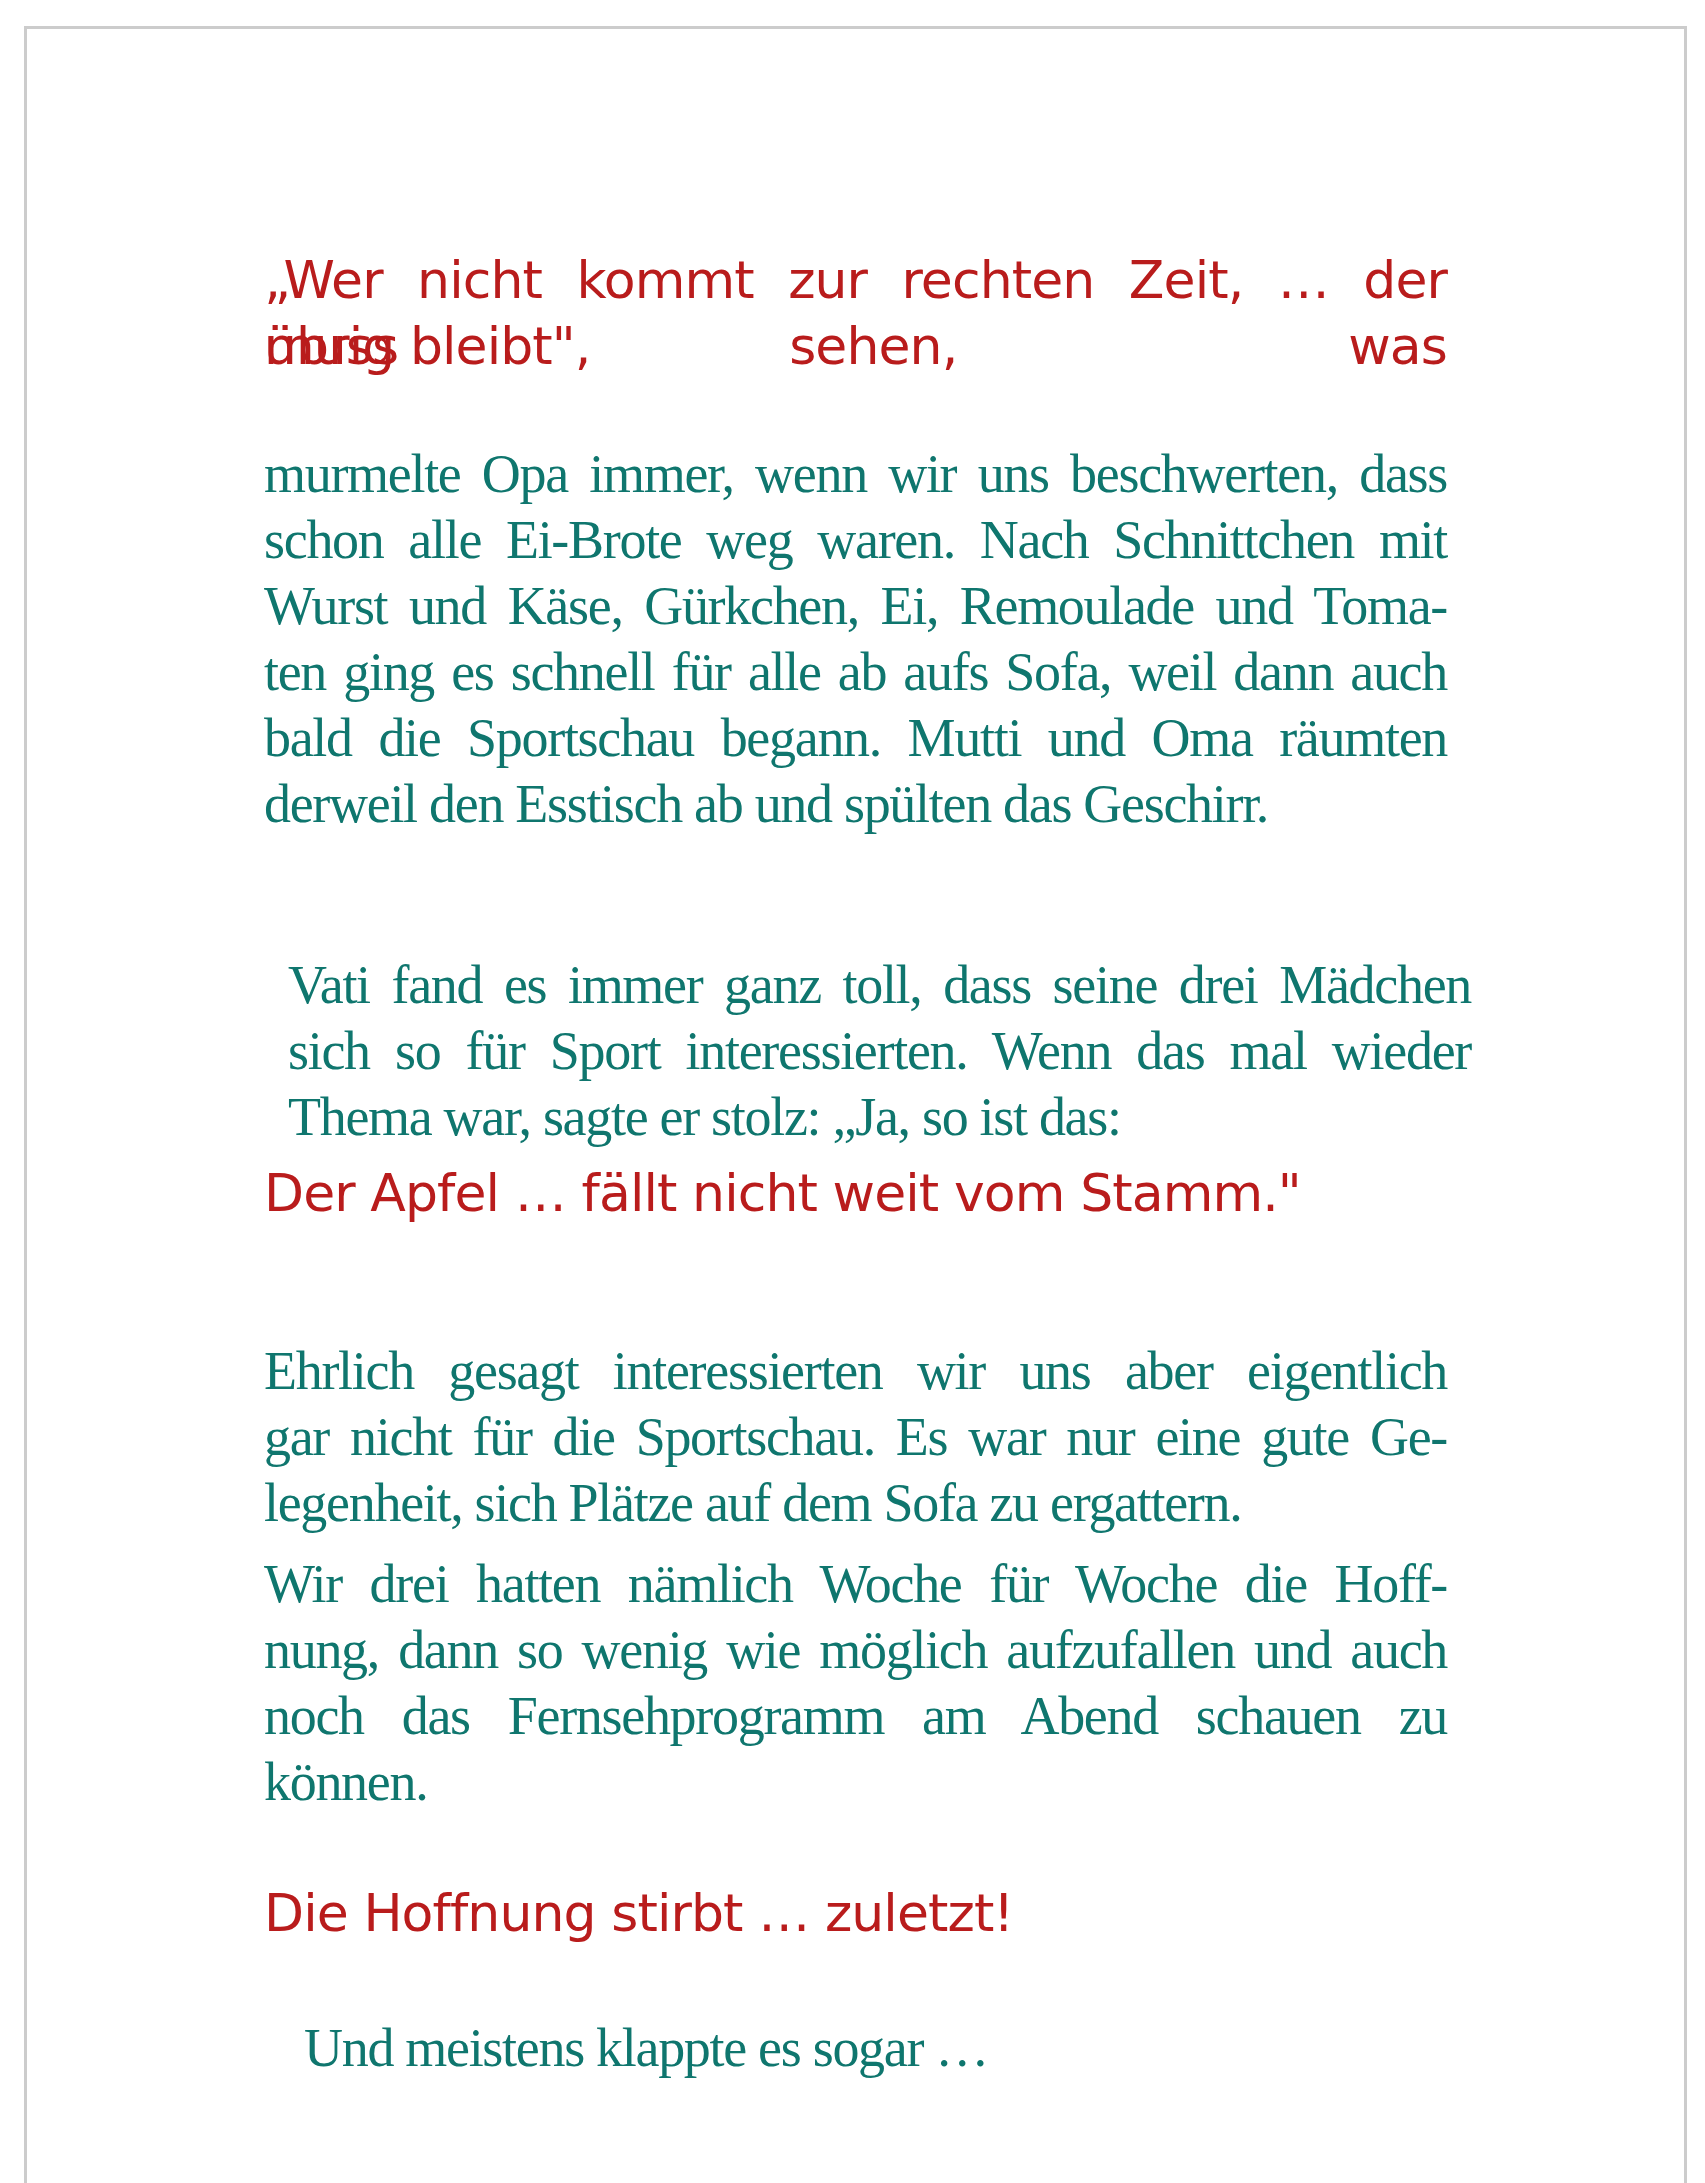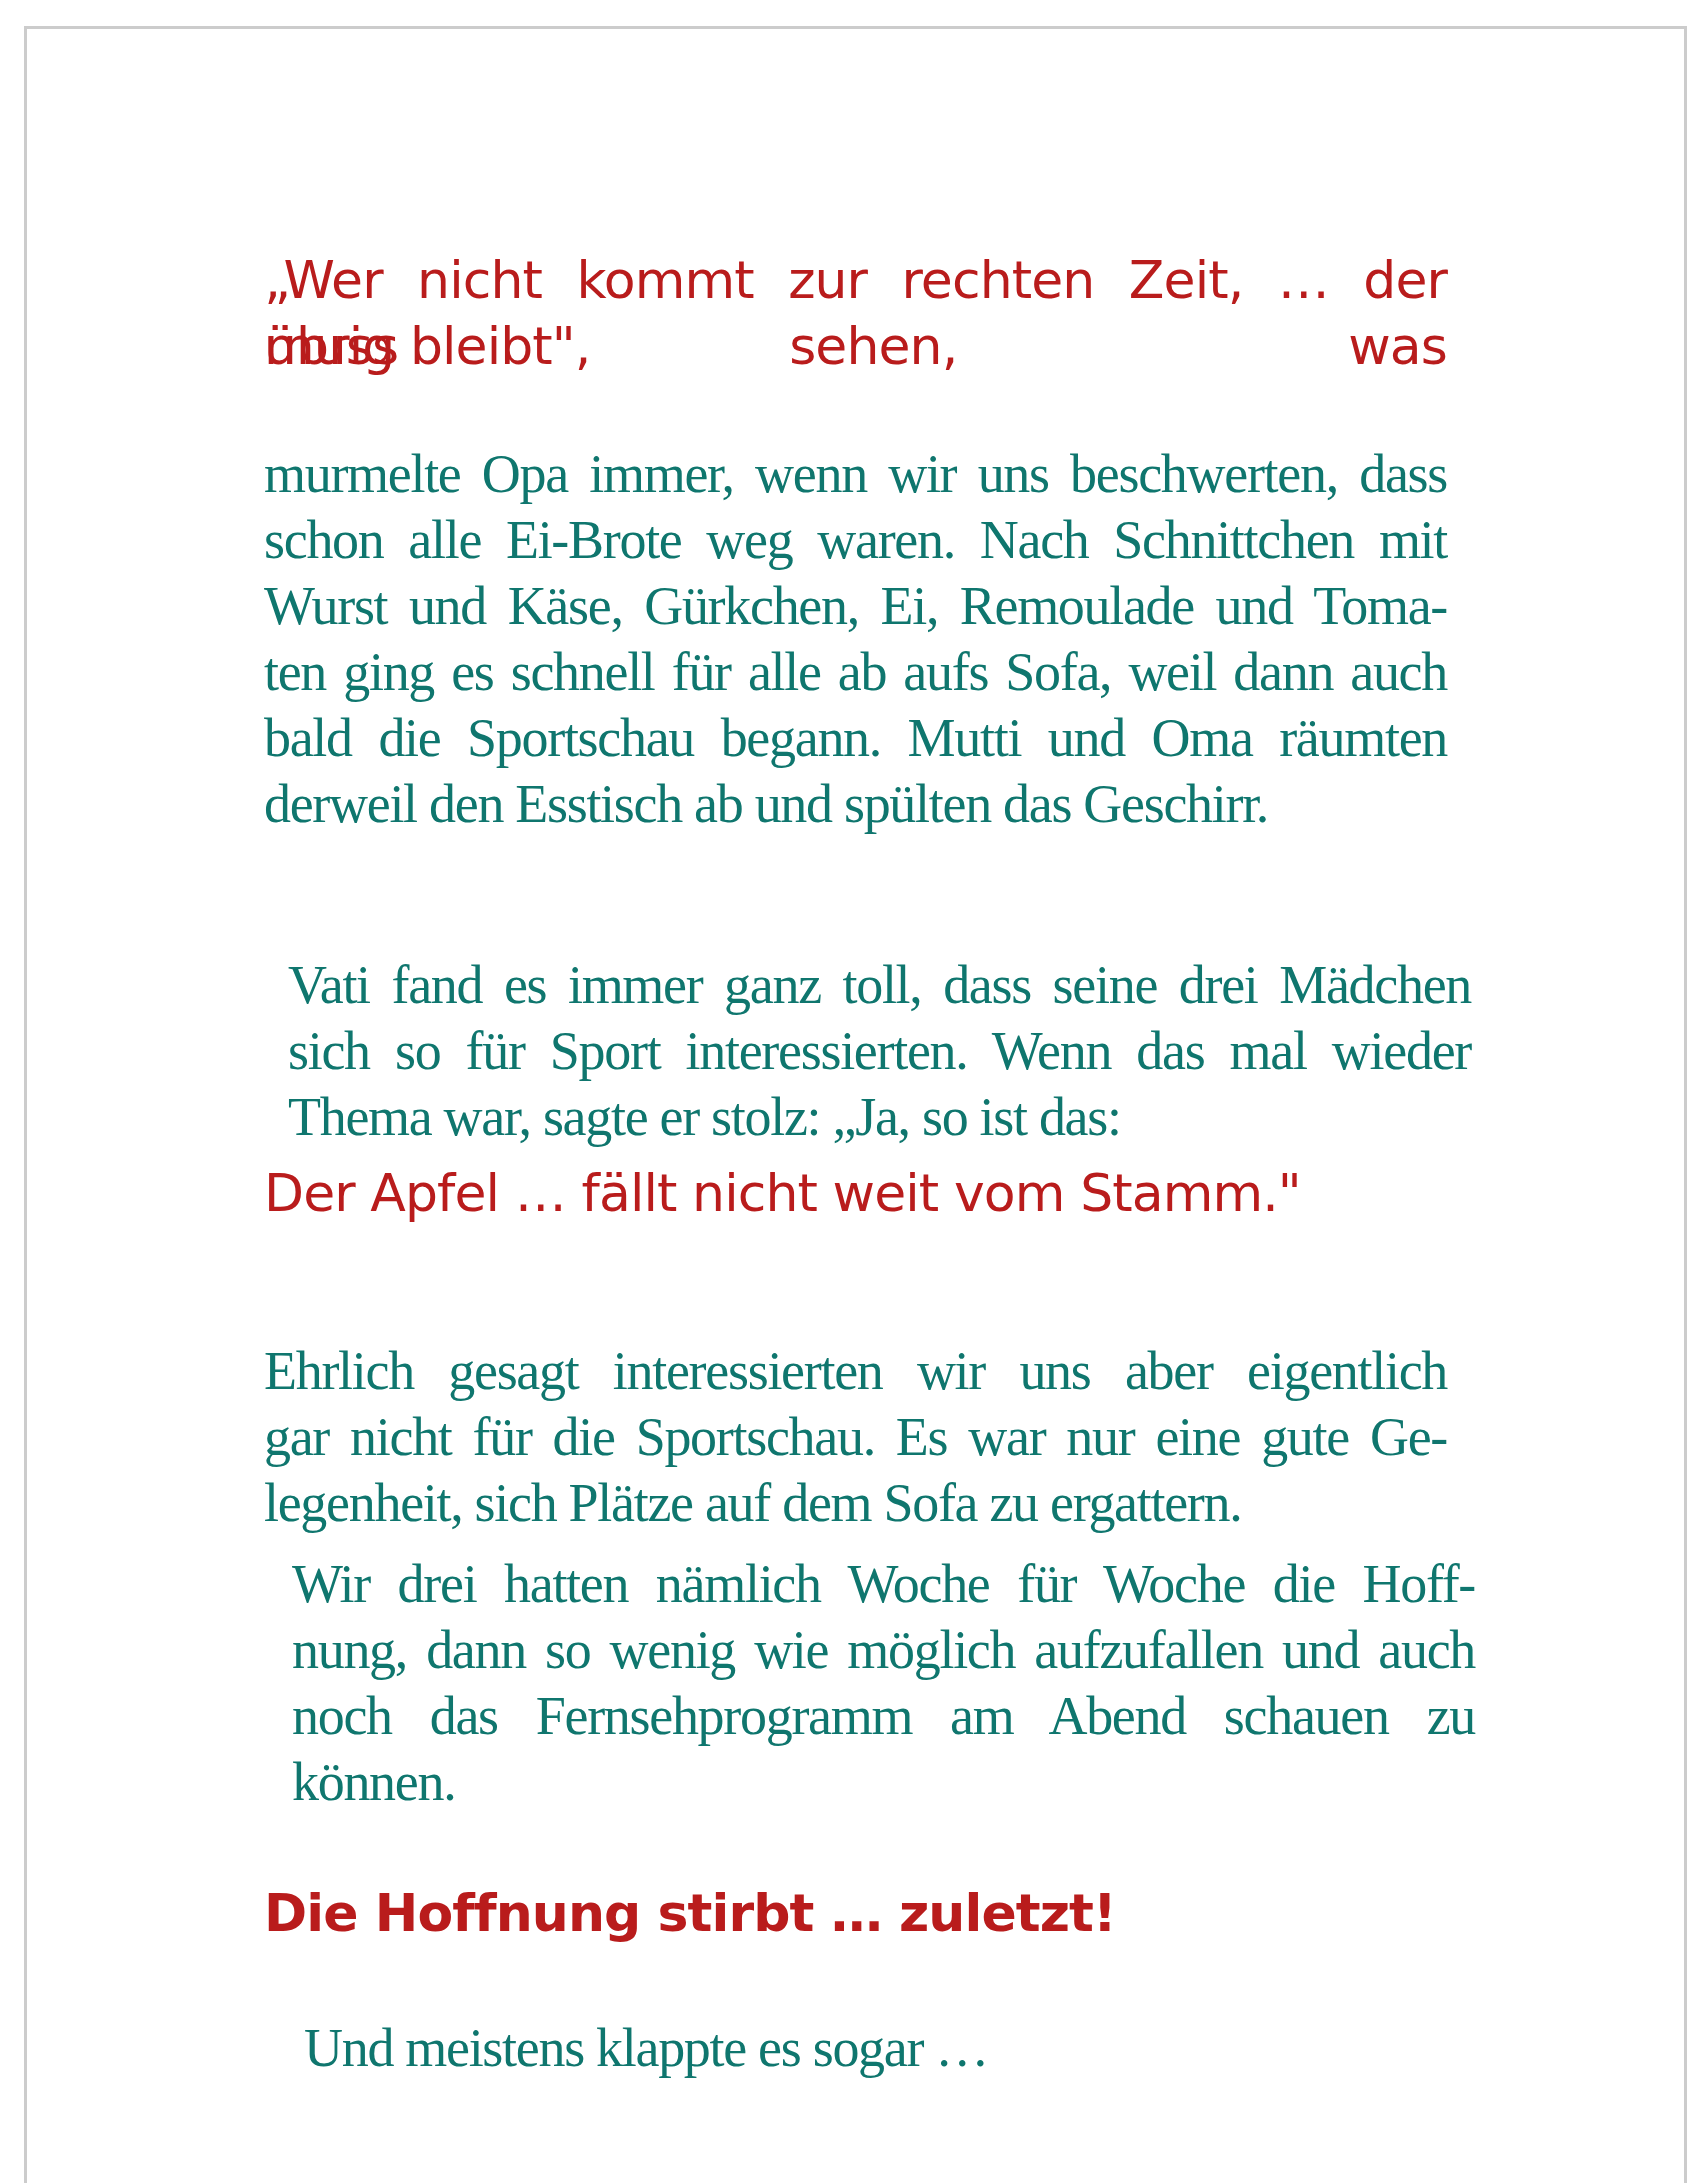--- a/index.html
+++ b/index.html
@@ -89,27 +89,27 @@
 <div class="block quote" style="top:1160px;">
   <span class="line left">Der Apfel … fällt nicht weit vom Stamm."</span>
 </div>
 
 <div class="block body-text" style="top:1290px;margin-top:48px;">
   <span class="line justify">Ehrlich gesagt interessierten wir uns aber eigentlich</span>
   <span class="line justify">gar nicht für die Sportschau. Es war nur eine gute Ge-</span>
   <span class="line left">legenheit, sich Plätze auf dem Sofa zu ergattern.</span>
 </div>
 
-<div class="block body-text" style="top:1551px;margin-left:28px;">
+<div class="block body-text" style="top:1551px;">
   <span class="line justify">Wir drei hatten nämlich Woche für Woche die Hoff-</span>
   <span class="line justify">nung, dann so wenig wie möglich aufzufallen und auch</span>
   <span class="line justify">noch das Fernsehprogramm am Abend schauen zu</span>
   <span class="line left">können.</span>
 </div>
 
-<div class="block quote" style="top:1880px;font-weight:bold;">
+<div class="block quote" style="top:1880px;">
   <span class="line left">Die Hoffnung stirbt … zuletzt!</span>
 </div>
 
 <div class="block body-text" style="top:2015px;margin-left:40px;">
   <span class="line left">Und meistens klappte es sogar …</span>
 </div>
 
 
 </body></html>

